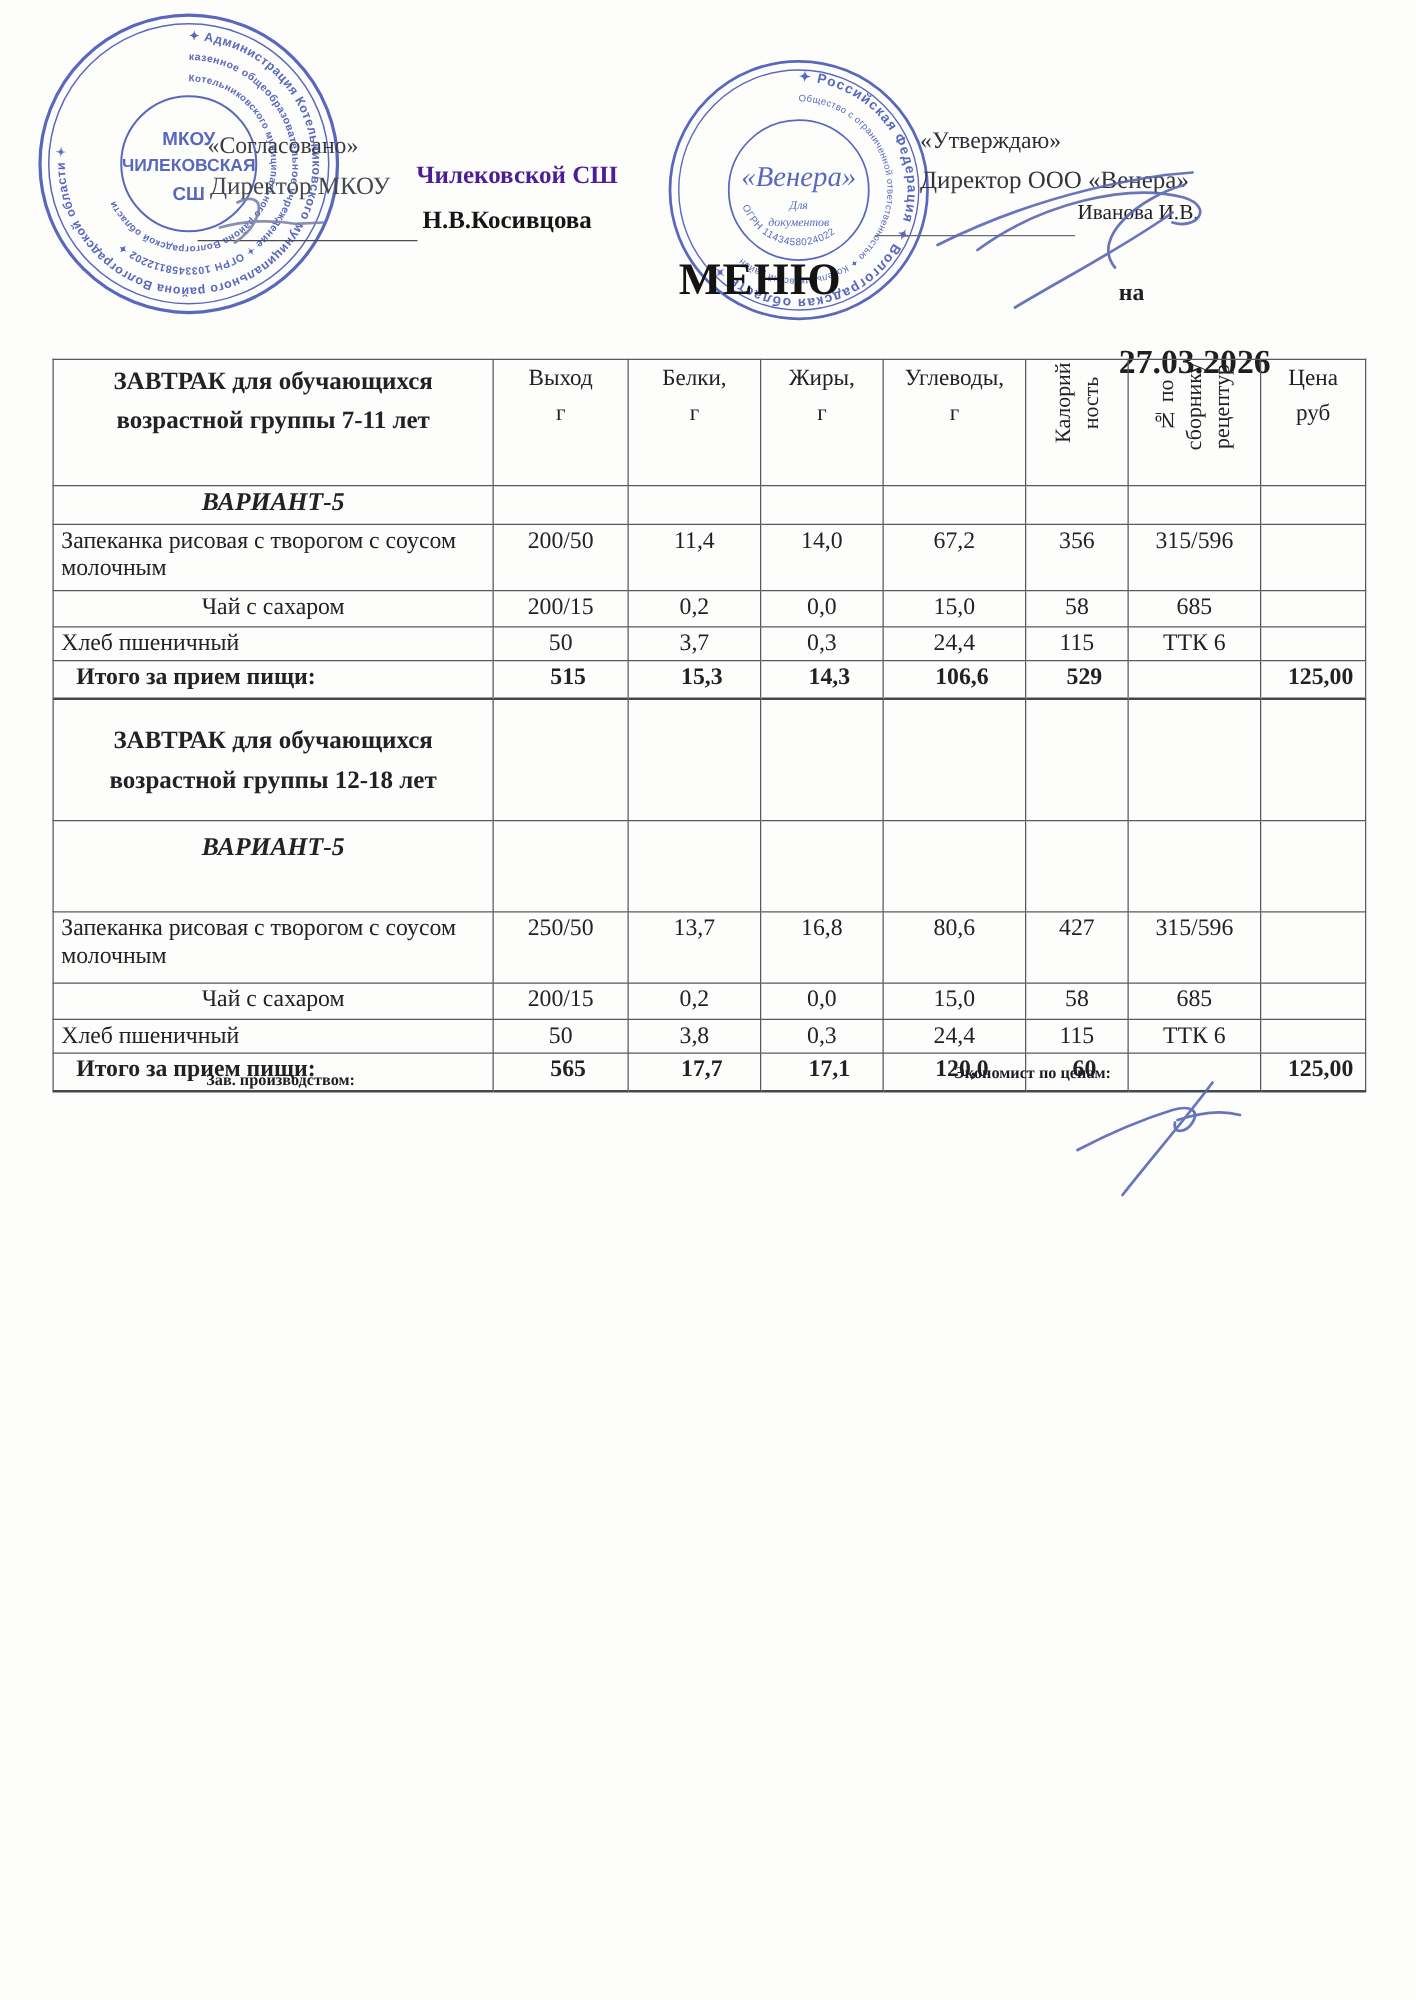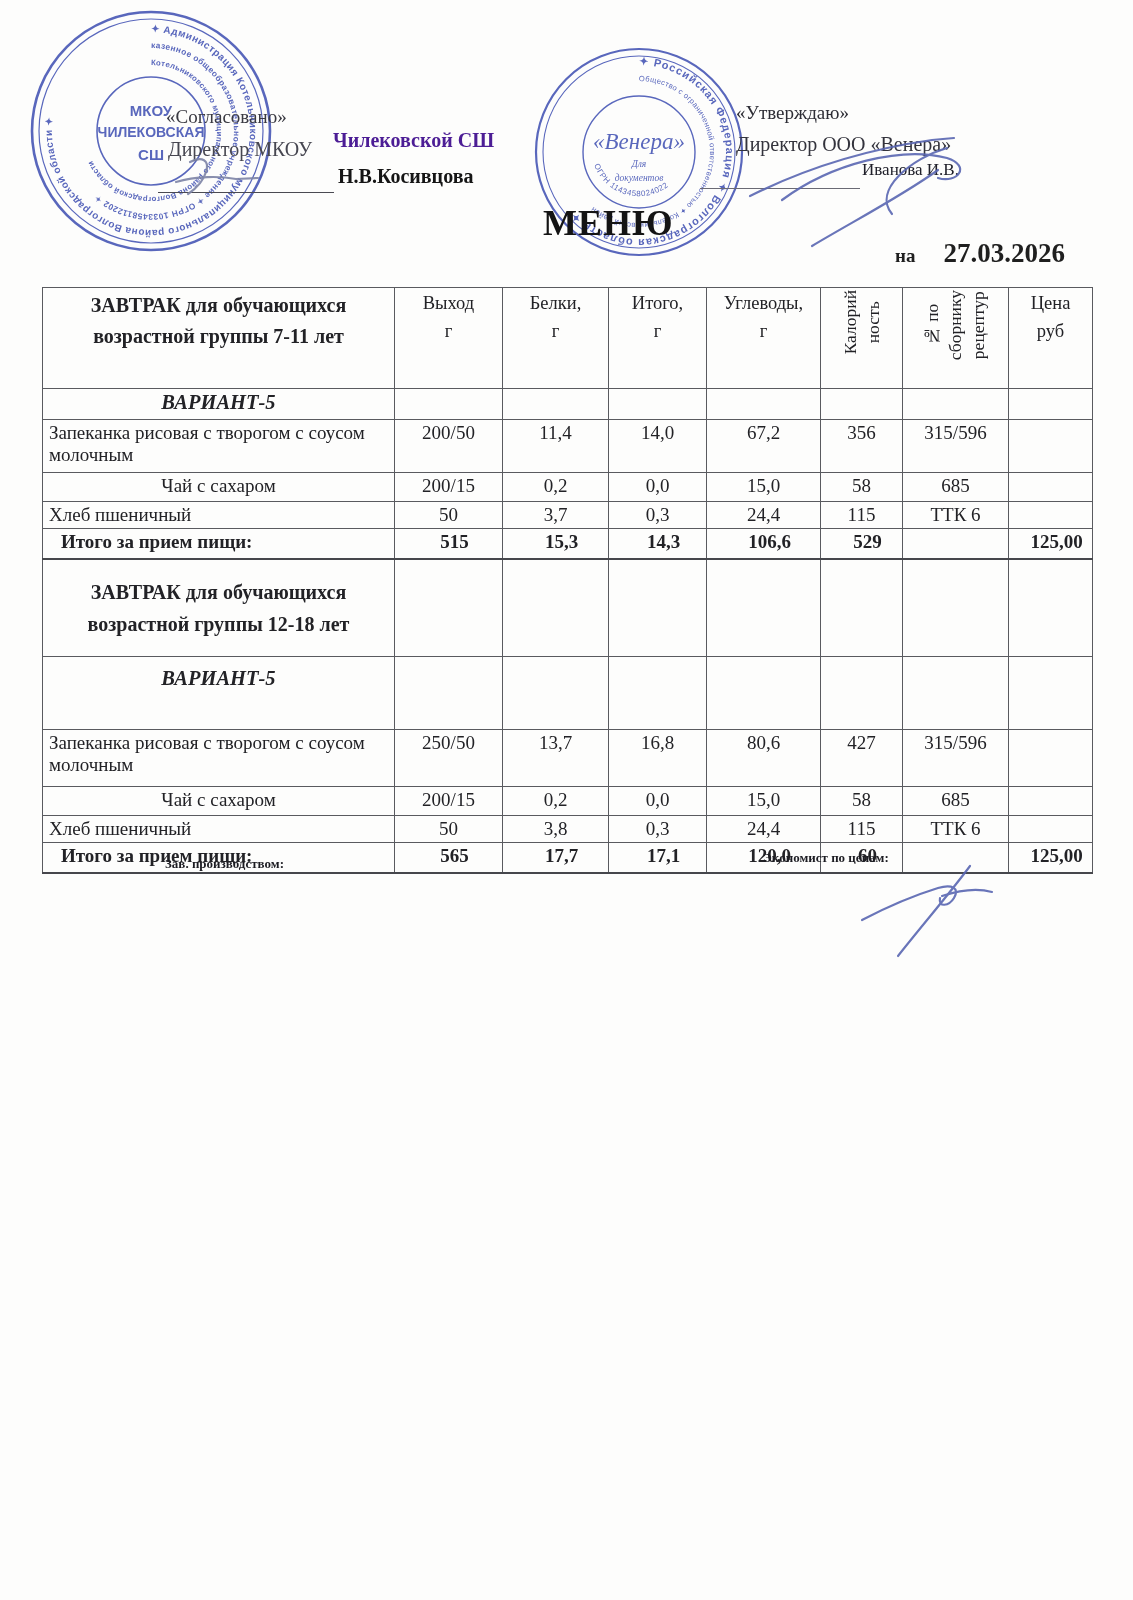--- a/index.html
+++ b/index.html
@@ -143,21 +143,21 @@
   <svg class="abs sig" style="left:742px;top:118px;" width="300" height="130" viewBox="0 0 300 130">
     <g fill="none" stroke="#5a67b2" stroke-width="2.2" stroke-linecap="round">
       <path d="M8,78 C60,52 120,32 190,22 L212,20"></path>
       <path d="M40,82 C90,45 160,28 205,40 C230,48 215,66 196,60"></path>
       <path d="M150,96 C130,72 170,40 205,30"></path>
       <path d="M70,128 C110,104 160,78 196,52"></path>
     </g>
   </svg>
 
   <div class="abs menu-title" style="left:543px;top:202px;">МЕНЮ</div>
-  <div class="abs date-row" style="left:895px;top:238px;">
+  <div class="abs date-row" style="left:895px;top:224px;flex-direction:column;">
     <span class="date-label">на</span>
     <span class="date-value">27.03.2026</span>
   </div>
 
   <table class="menu">
     <colgroup>
       <col style="width:352px">
         <col style="width:108px">
         <col style="width:106px">
         <col style="width:98px">
@@ -167,21 +167,21 @@
         <col style="width:84px">
     </colgroup>
     <tbody>
       <tr class="tr-header">
         <td class="c-title">ЗАВТРАК для обучающихся
 возрастной группы 7-11 лет</td>
         <td class="c-col">Выход
 г</td>
         <td class="c-col">Белки,
 г</td>
-        <td class="c-col">Итого,
+        <td class="c-col">Жиры,
 г</td>
         <td class="c-col">Углеводы,
 г</td>
         <td class="c-vert"><span class="vert">Калорий
 ность</span></td>
         <td class="c-vert"><span class="vert">№ по
 сборнику
 рецептур</span></td>
         <td class="c-col">Цена
 руб</td>

